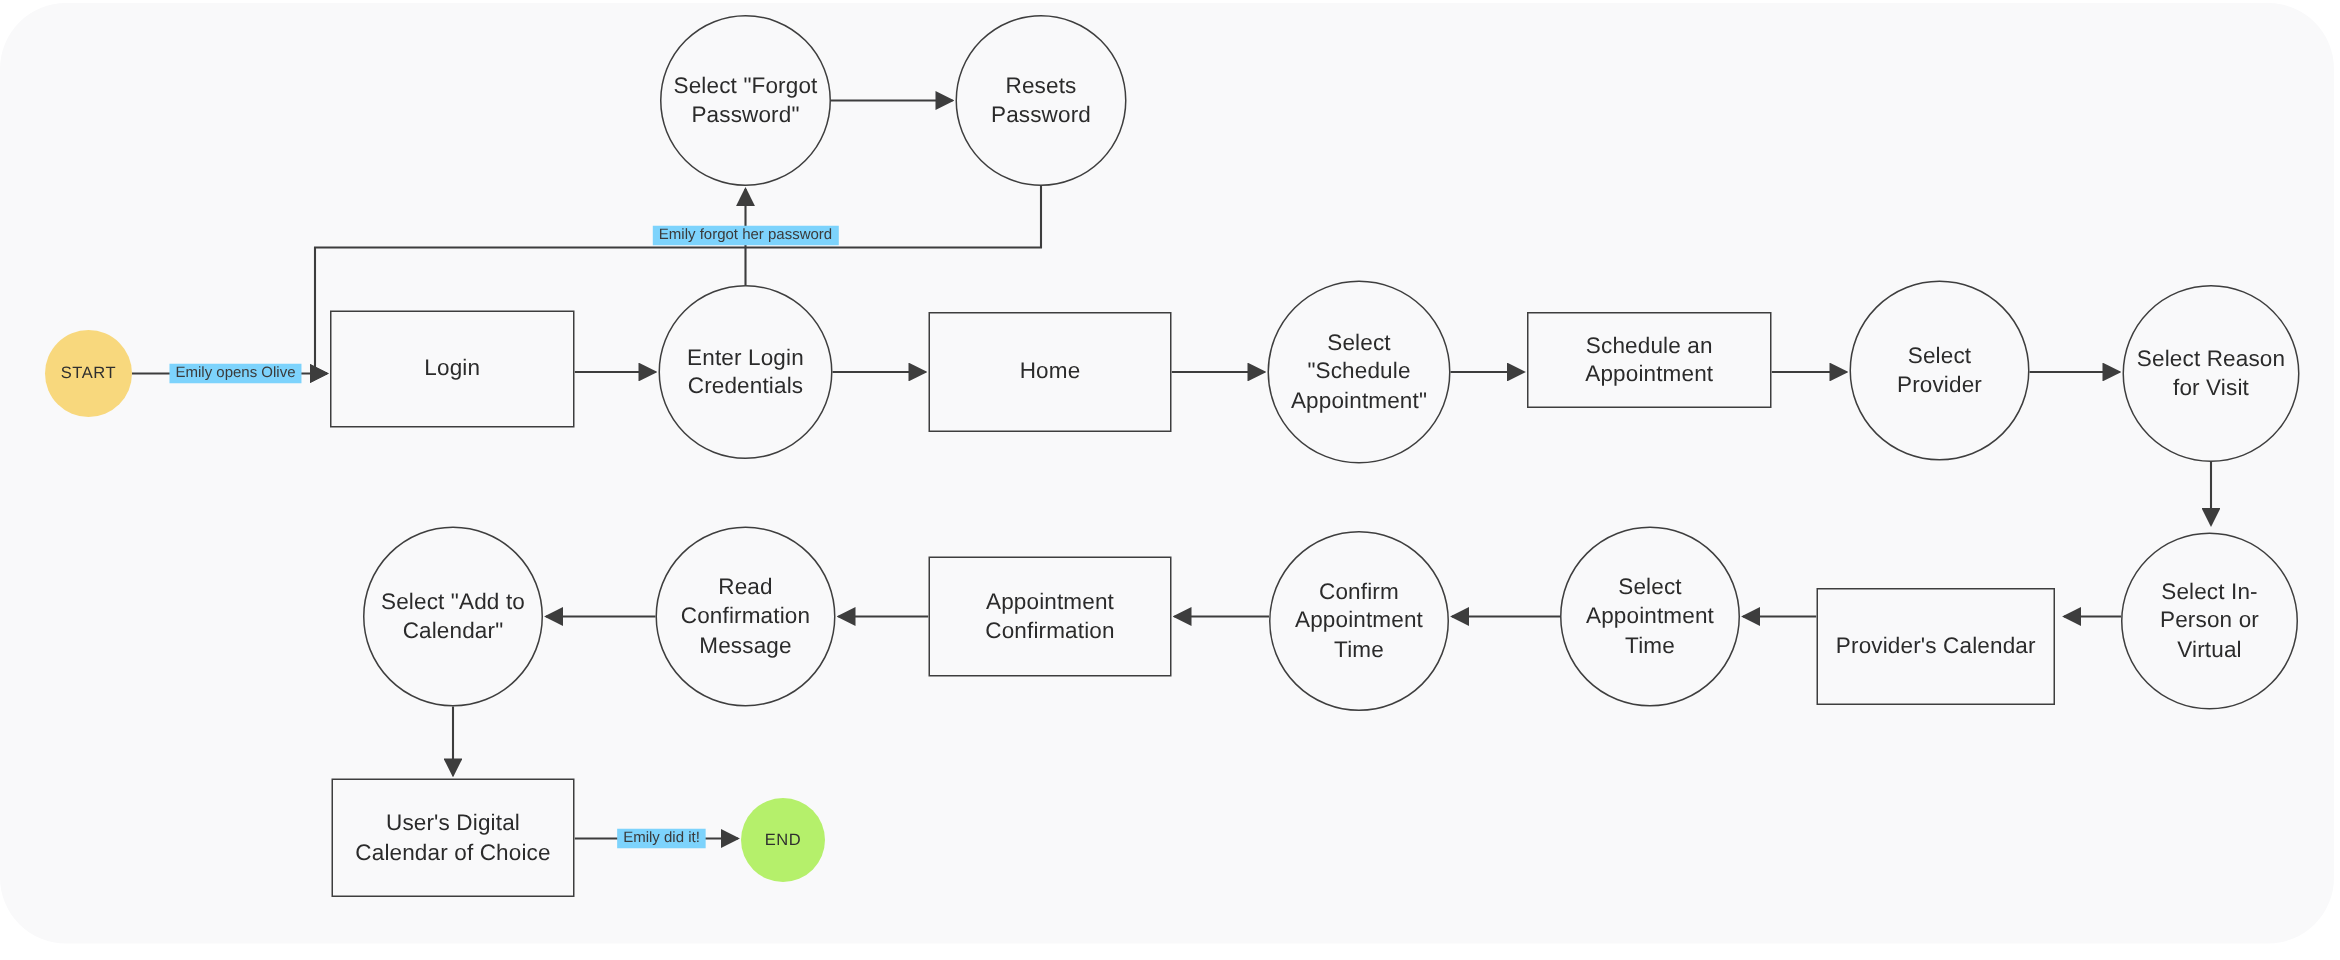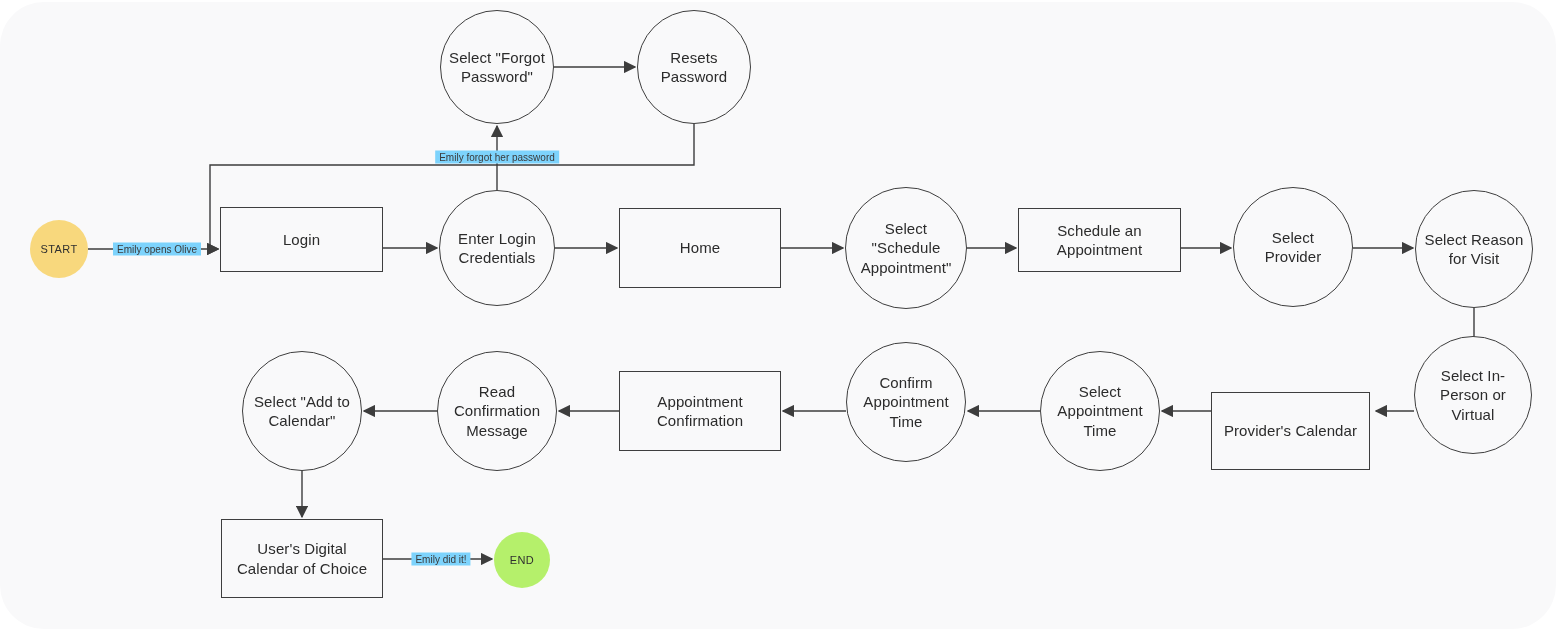--- a/index.html
+++ b/index.html
@@ -68,21 +68,21 @@
     <path d="M619,411 H559" marker-end="url(#arrow)"></path>
     <path d="M437,411 H364" marker-end="url(#arrow)"></path>
     <path d="M302,471 V517" marker-end="url(#arrow)"></path>
     <path d="M383,559 H492" marker-end="url(#arrow)"></path>
   </g>
 </svg>
 
 <div class="terminal start" style="left:30px;top:220px;width:58px;height:58px;">START</div>
 <div class="terminal end" style="left:494px;top:532px;width:56px;height:56px;text-align:center;">END</div>
 
-<div class="node rect" style="left:220px;top:207px;width:163px;height:65px;">
+<div class="node rect" style="left:220px;top:207px;width:163px;height:78px;">
   <span class="node-label">Login</span>
 </div>
 <div class="node circle" style="left:439px;top:190px;width:116px;height:116px;">
   <span class="node-label">Enter Login
 Credentials</span>
 </div>
 <div class="node circle" style="left:440px;top:10px;width:114px;height:114px;">
   <span class="node-label">Select "Forgot
 Password"</span>
 </div>
@@ -104,34 +104,34 @@
 </div>
 <div class="node circle" style="left:1233px;top:187px;width:120px;height:120px;">
   <span class="node-label">Select
 Provider</span>
 </div>
 <div class="node circle" style="left:1415px;top:190px;width:118px;height:118px;">
   <span class="node-label">Select Reason
 for Visit</span>
 </div>
 
-<div class="node circle" style="left:1414px;top:336px;width:118px;height:118px;">
+<div class="node circle" style="left:1414px;top:355px;width:118px;height:118px;">
   <span class="node-label">Select In-
 Person or
 Virtual</span>
 </div>
 <div class="node rect" style="left:1211px;top:372px;width:159px;height:78px;margin-top:20px;">
   <span class="node-label">Provider's Calendar</span>
 </div>
 <div class="node circle" style="left:1040px;top:351px;width:120px;height:120px;">
   <span class="node-label">Select
 Appointment
 Time</span>
 </div>
-<div class="node circle" style="left:846px;top:342px;width:120px;height:120px;">
+<div class="node circle" style="left:846px;top:354px;width:120px;height:120px;">
   <span class="node-label">Confirm
 Appointment
 Time</span>
 </div>
 <div class="node rect" style="left:619px;top:371px;width:162px;height:80px;">
   <span class="node-label">Appointment
 Confirmation</span>
 </div>
 <div class="node circle" style="left:437px;top:351px;width:120px;height:120px;">
   <span class="node-label">Read

